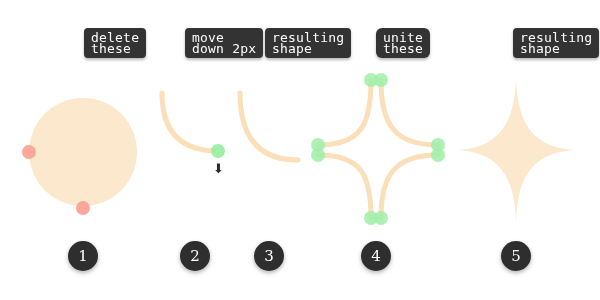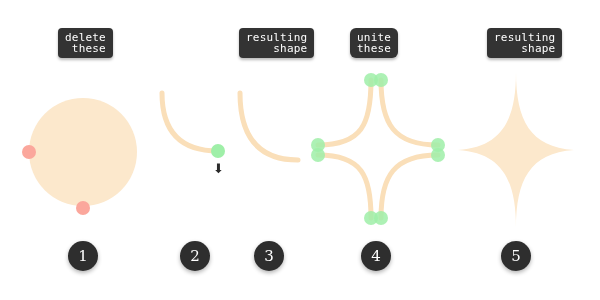--- a/index.html
+++ b/index.html
@@ -17,28 +17,29 @@
     background: #ffffff;
     overflow: hidden;
   }
 
   
   .callout {
     position: absolute;
     background: #333333;
     color: #ffffff;
     font-family: "DejaVu Sans Mono", "Liberation Mono", monospace;
-    font-size: 11px;
+    font-size: 13px;
     line-height: 11px;
-    text-align: right;
+    text-align: left;
     padding: 4px 7px;
     border-radius: 4px;
     white-space: pre;
     box-shadow: 0 2px 3px rgba(0,0,0,0.28);
     letter-spacing: 0.2px;
+    margin-left: 26px;
   }
 
   
   .step-badge {
     position: absolute;
     width: 30px;
     height: 30px;
     border-radius: 50%;
     background: #2e2e2e;
     color: #ffffff;
@@ -117,20 +118,22 @@
                C 516 180 502 153 458 150
                C 502 147 516 120 516 72 Z" fill="#fce8cc"></path>
     </g>
   </svg>
 
   <div class="arrow-glyph" style="left:213px; top:162px;">⬇</div>
 
   <div class="callout" style="left:58px; top:28px;">delete
 these</div>
 
+  <div class="callout" style="left:159px; top:28px;">move
+down 2px</div>
 
   <div class="callout" style="left:239px; top:28px;">resulting
 shape</div>
 
   <div class="callout" style="left:350px; top:28px;border-radius:6px;">unite
 these</div>
 
   <div class="callout" style="left:487px; top:28px;">resulting
 shape</div>
 

